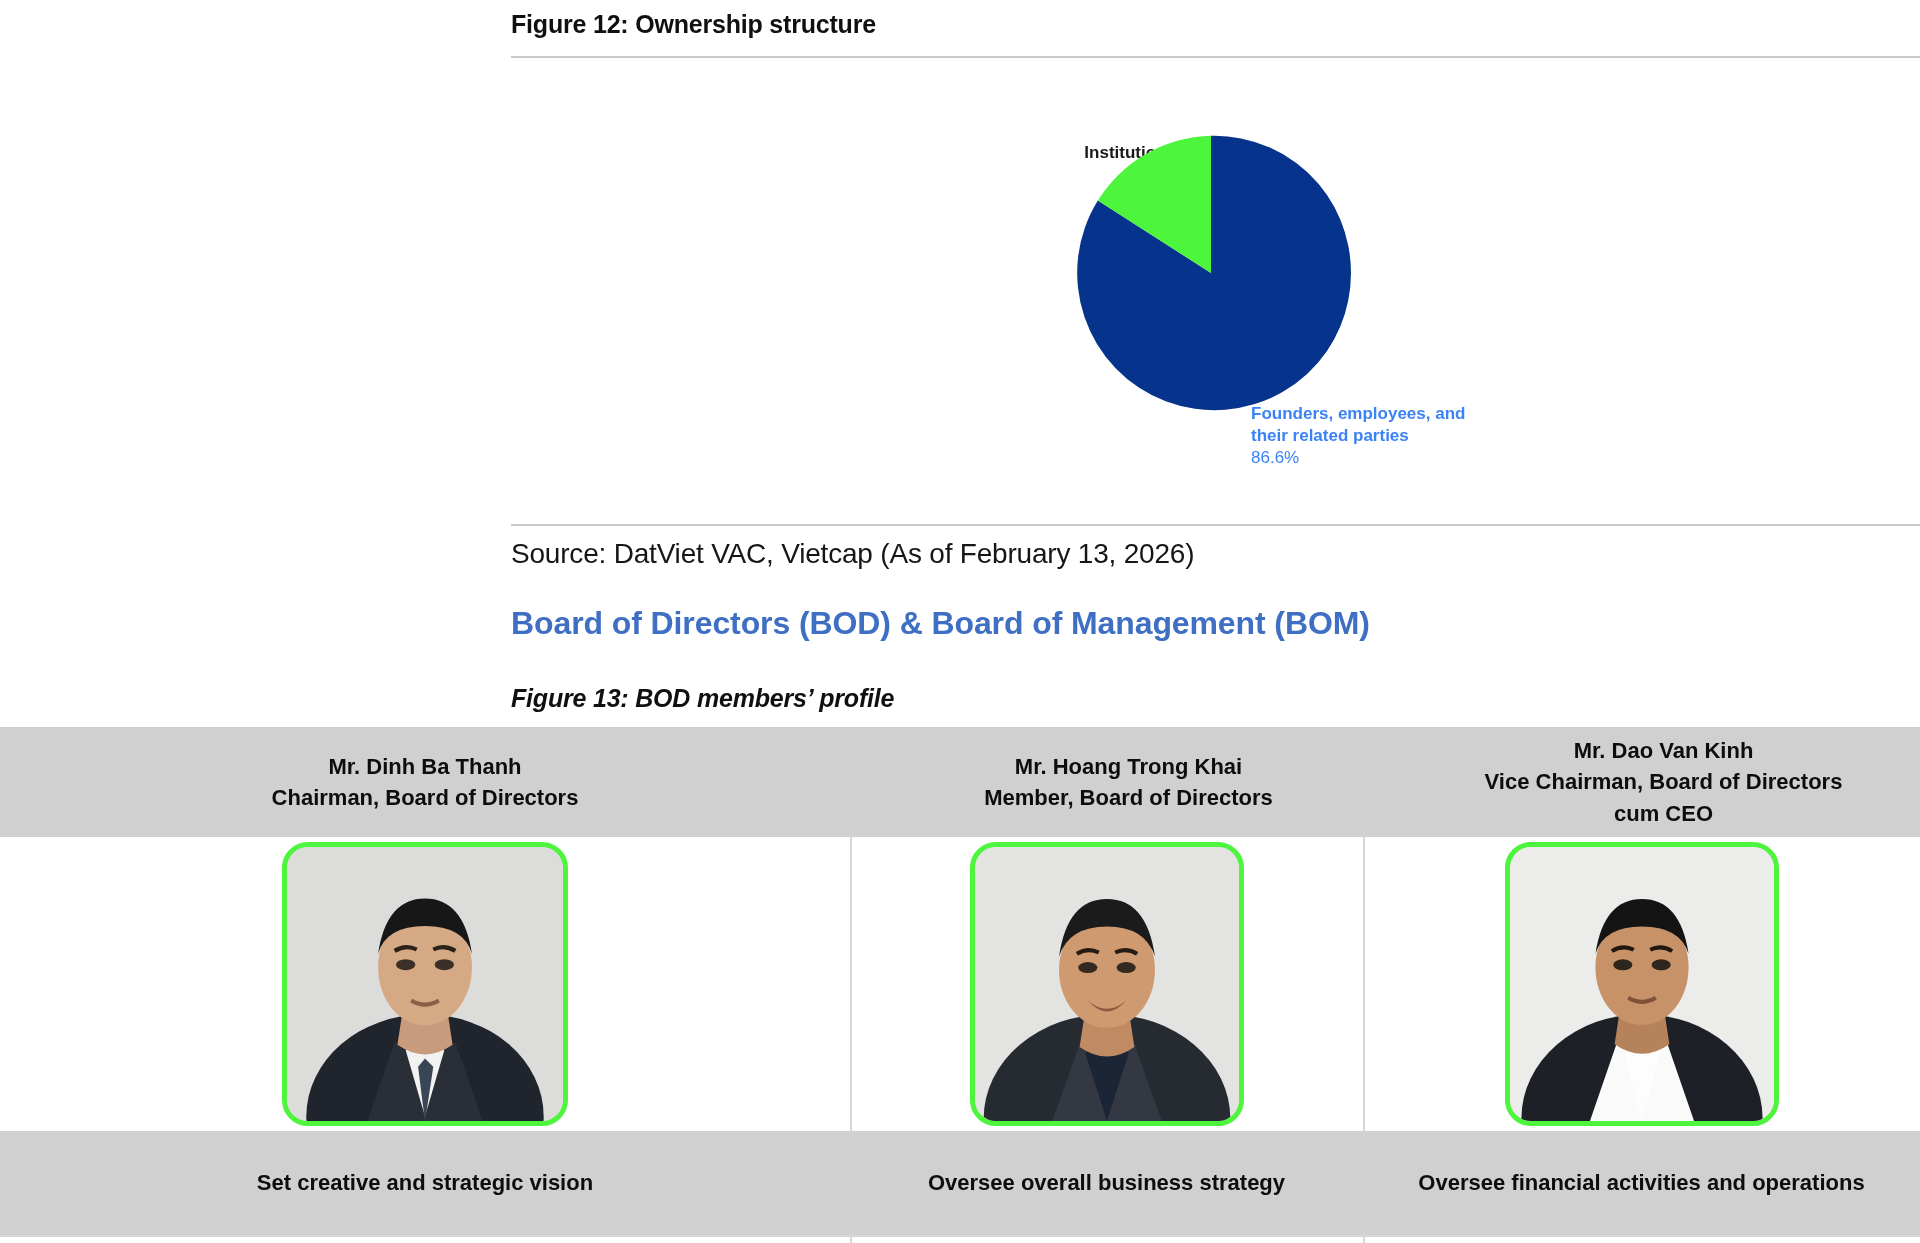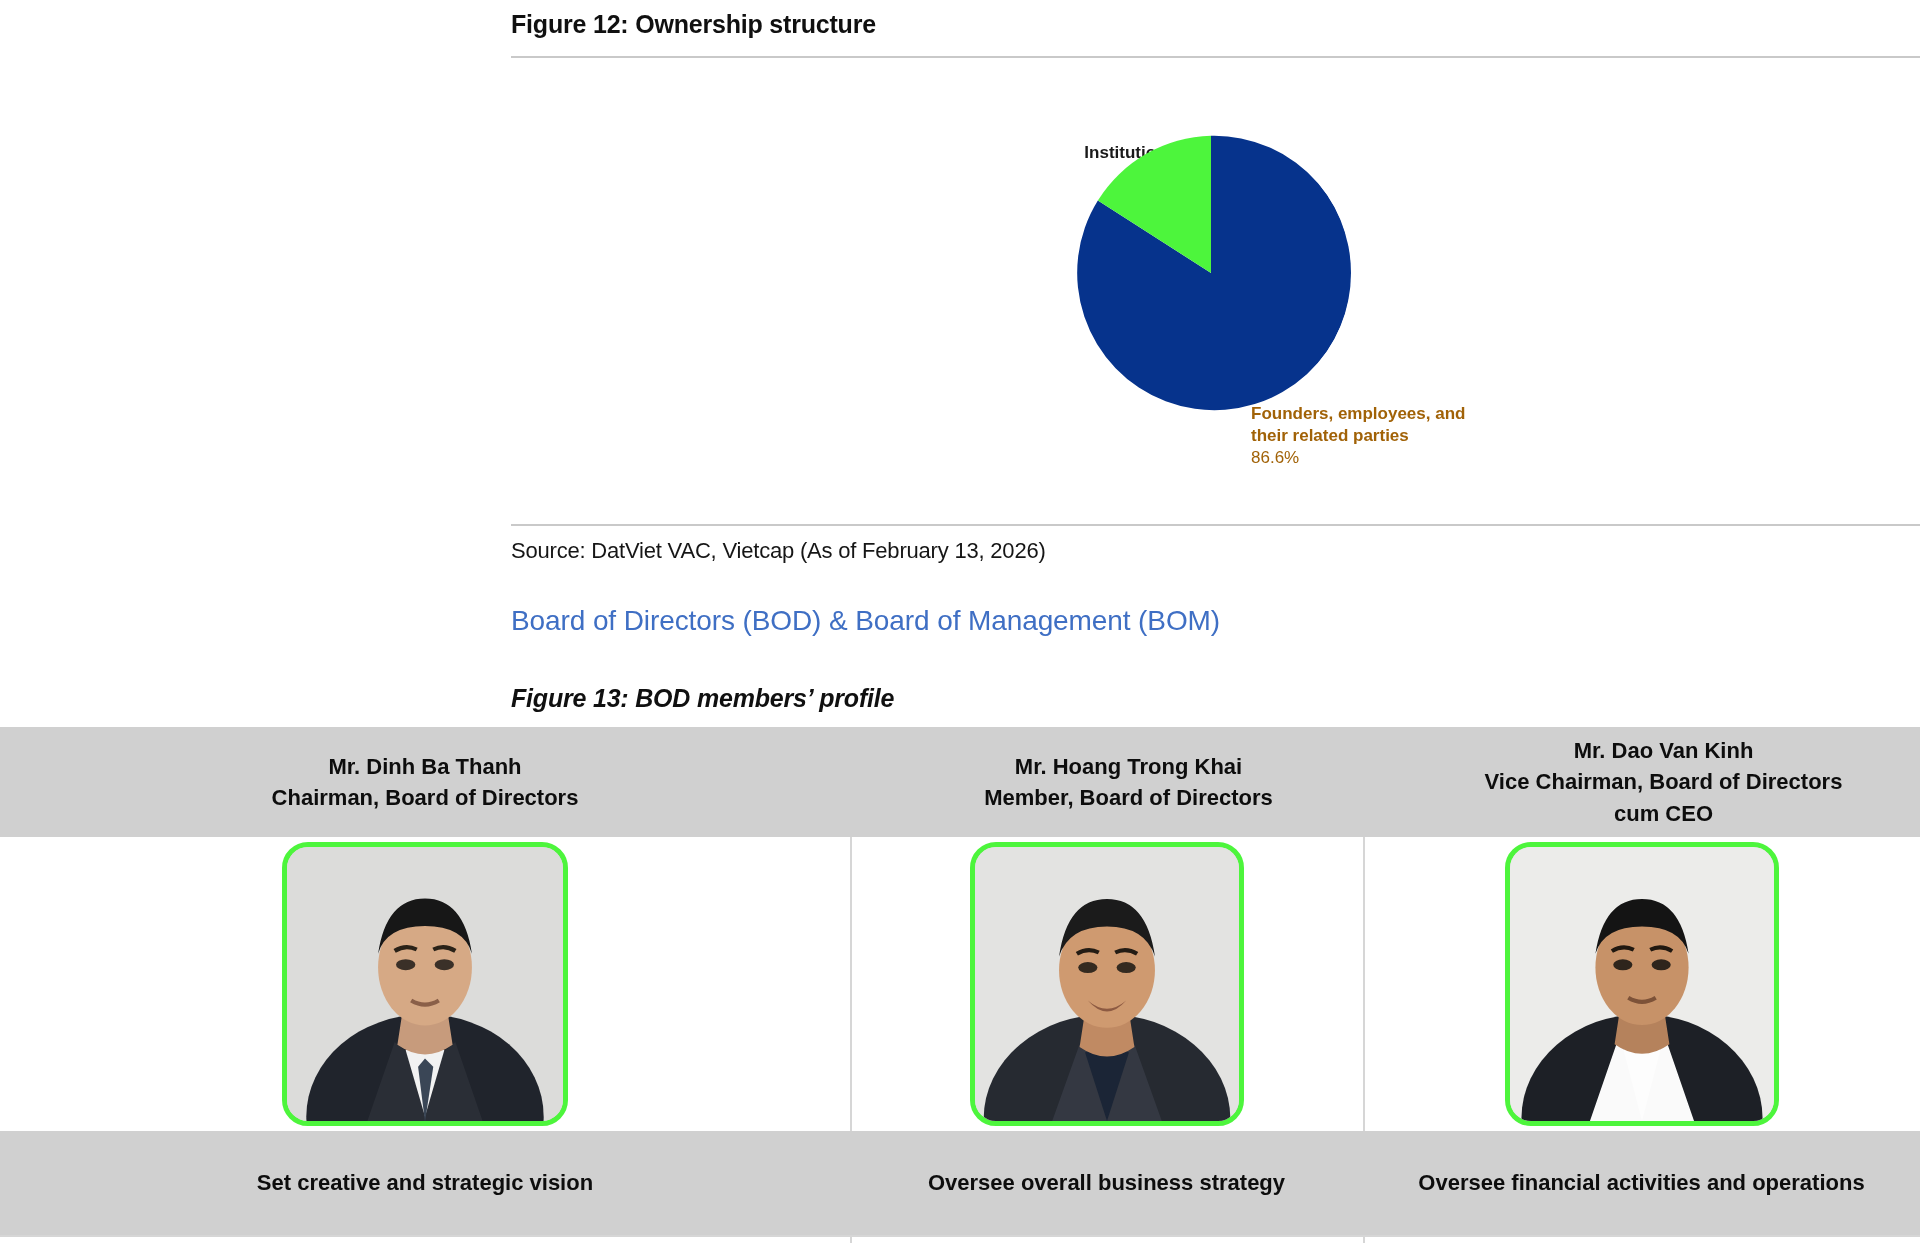--- a/index.html
+++ b/index.html
@@ -41,34 +41,34 @@
     position: absolute; left: 420px; top: 84px;
     width: 330px; text-align: right;
     font-size: 17px; font-weight: bold; line-height: 1.28;
     color: #1a1a1a;
   }
   .lbl-inst .pct { font-weight: 500; }
   .lbl-founders {
     position: absolute; left: 740px; top: 345px;
     width: 380px; text-align: left;
     font-size: 17px; font-weight: bold; line-height: 1.28;
-    color: #a16207;
+    color: #3b82f6;
   }
   .lbl-founders .pct { font-weight: 500; }
 
   .source {
     position: absolute; left: 511px; top: 538px;
-    font-size: 22px; font-weight: normal; color: #161616;
+    font-size: 28px; font-weight: normal; color: #161616;
     letter-spacing: -0.2px;
   }
 
   
   .section-heading {
     position: absolute; left: 511px; top: 605px;
-    font-size: 28px; font-weight: normal; color: #3f6fc4;
+    font-size: 32px; font-weight: bold; color: #3f6fc4;
     letter-spacing: -0.1px;
     text-align: right;
   }
 
   
   .fig13-title {
     position: absolute; left: 511px; top: 684px;
     font-size: 25px; font-weight: bold; color: #101010;
     letter-spacing: -0.2px;
     font-style: italic;

